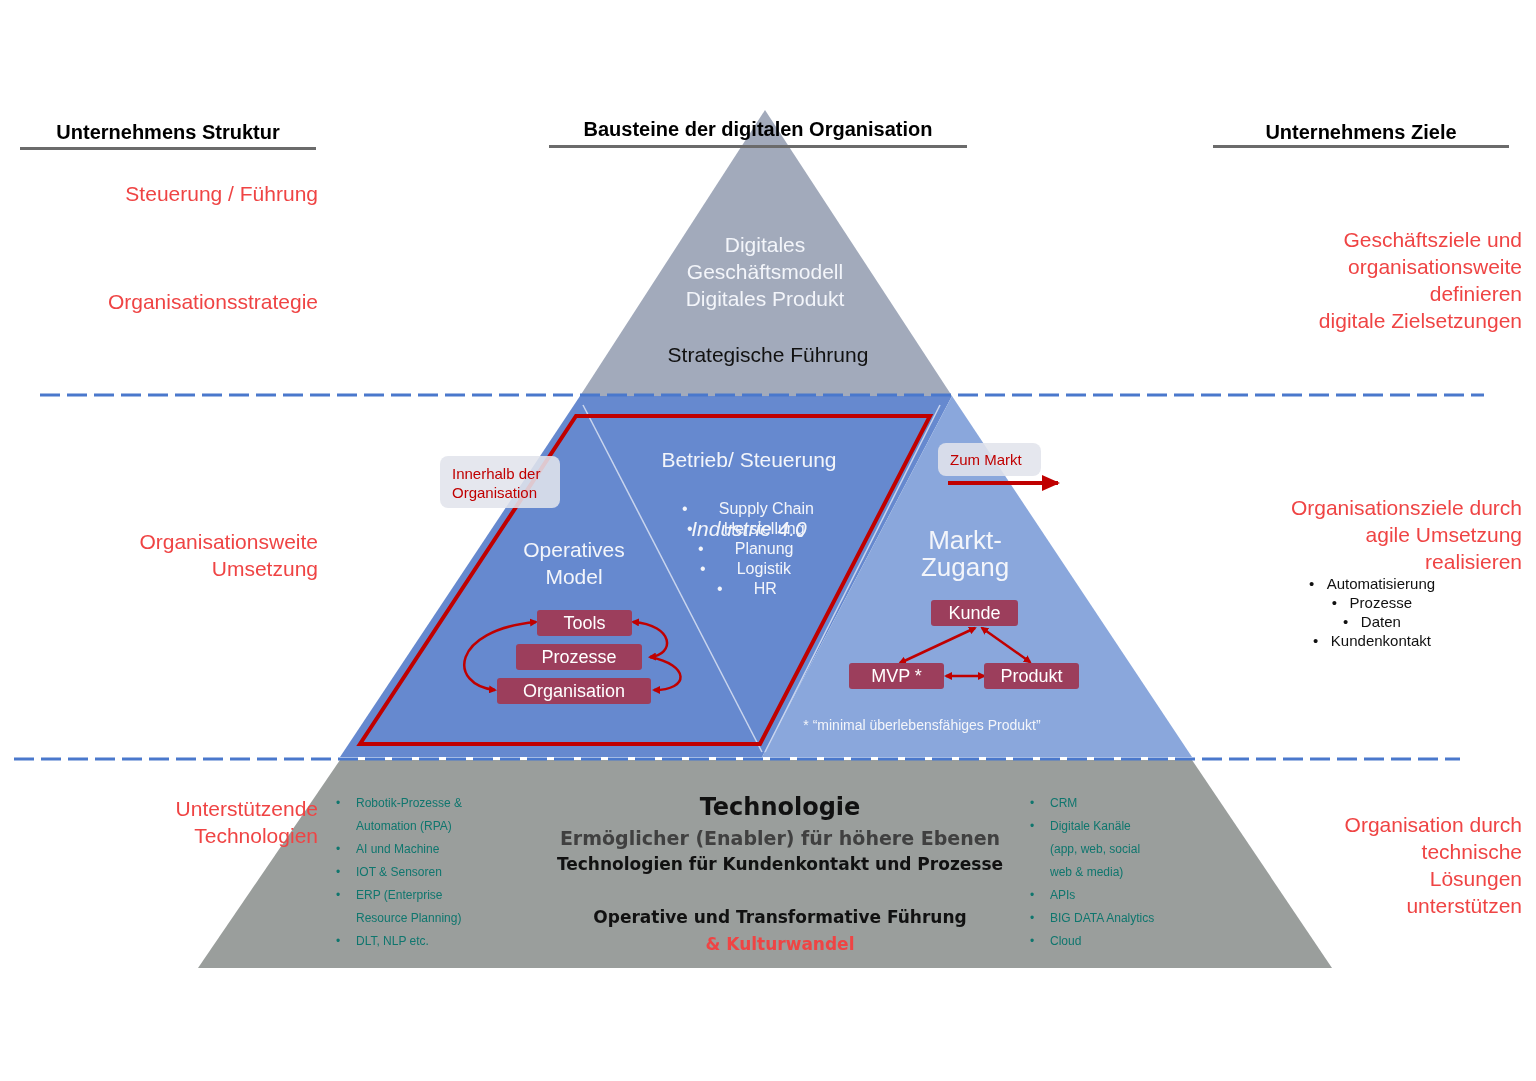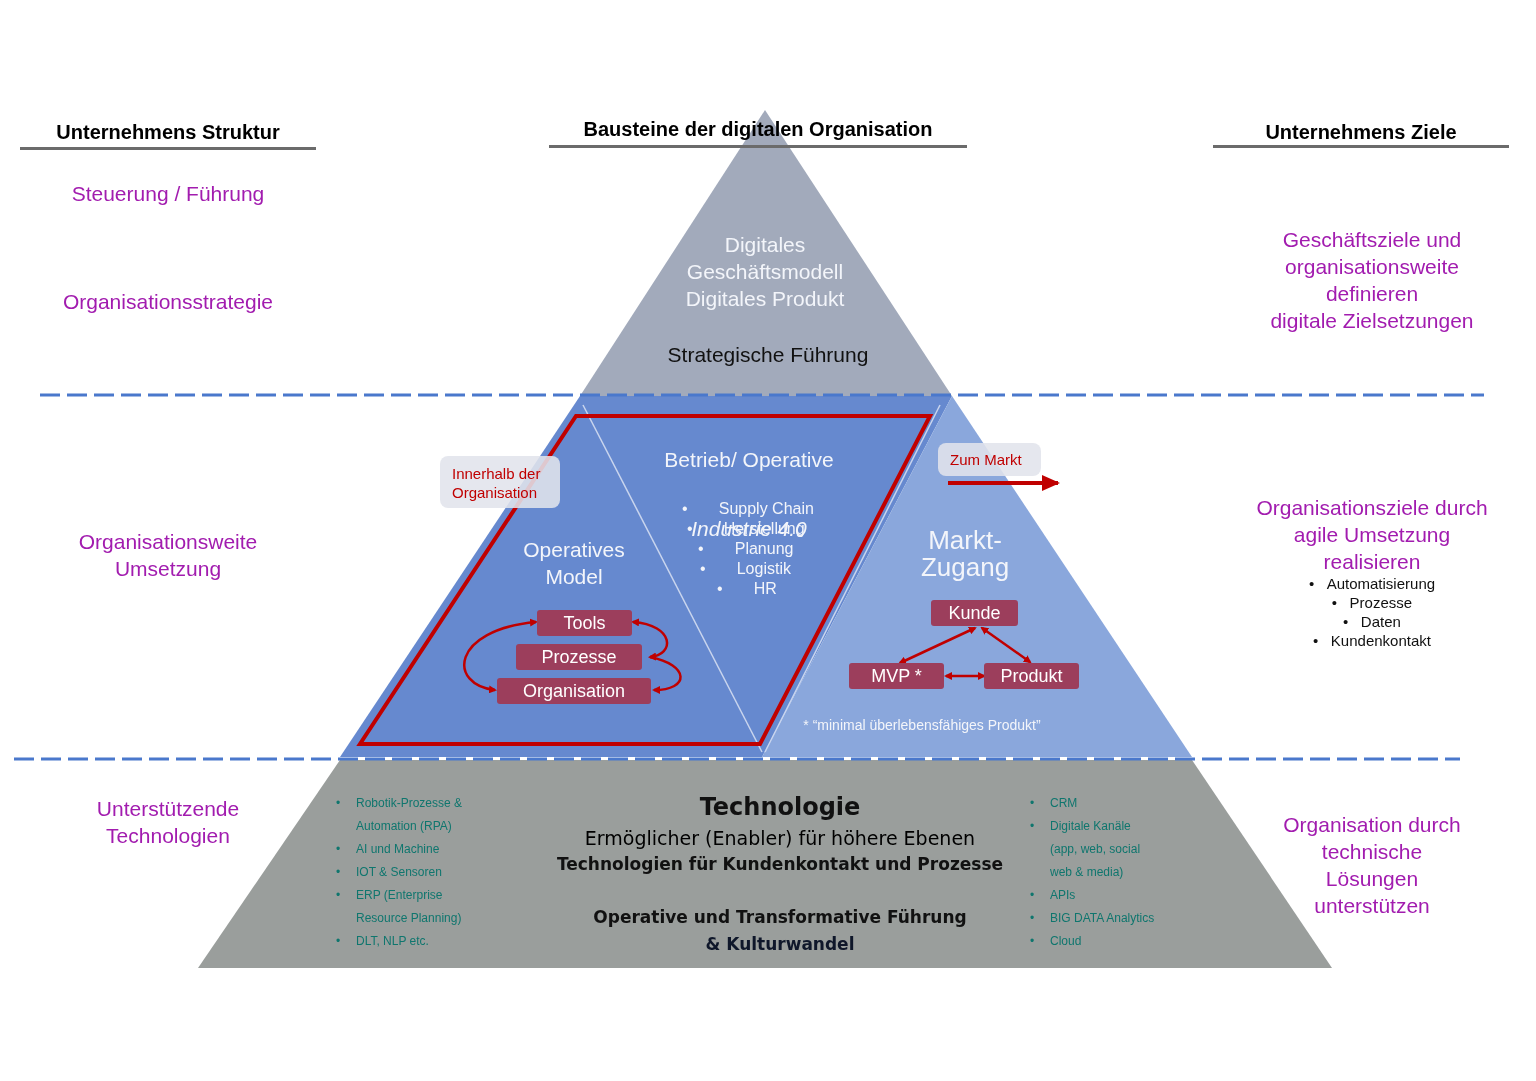--- a/index.html
+++ b/index.html
@@ -3,21 +3,21 @@
 <meta charset="utf-8">
 <style>
   html, body { margin: 0; padding: 0; background: #ffffff; }
   body { width: 1536px; height: 1081px; position: relative; overflow: hidden;
          font-family: "Liberation Sans", sans-serif; color: #111; }
   svg.stage { position: absolute; left: 0; top: 0; }
   .abs { position: absolute; }
   .ctr { text-align: center; }
   .hdr { font-weight: bold; font-size: 20px; color: #000; }
   .hdr-line { position: absolute; height: 3px; background: #6b6b6b; }
-  .side { font-size: 21px; line-height: 27px; color: #a21caf; }
+  .side { font-size: 21px; line-height: 27px; color: #ef4444; text-align: right; }
   .white { color: #f3f5fa; }
   .pill { position: absolute; background: #9c3e5c; color: #fff; font-size: 18px;
           text-align: center; border-radius: 3px; line-height: 26px; }
   .callout { position: absolute; background: rgba(225,228,236,0.88); border-radius: 8px;
              color: #c00000; font-size: 15px; line-height: 19px; }
   ul.blist { list-style: none; margin: 0; padding: 0; }
   ul.blist li { position: relative; }
   .tech-bullets li { padding-left: 22px; font-size: 12px; line-height: 23px; color: #0f766e; }
   .tech-bullets li.b::before { content: "•"; position: absolute; left: 2px; top: 0; }
   .ser { font-family: "DejaVu Sans", sans-serif; }
@@ -120,21 +120,21 @@
 <div class="callout" style="left:938px; top:443px; width:103px; height:33px; padding:7px 0 0 12px; box-sizing:border-box;">Zum Markt</div>
 
 <div class="abs ctr white" style="left:494px; top:536px; width:160px; font-size:21px; line-height:27px;">
   <div>Operatives</div>
   <div>Model</div>
 </div>
 <div class="pill" style="left:537px; top:610px; width:95px;">Tools</div>
 <div class="pill" style="left:516px; top:644px; width:126px;">Prozesse</div>
 <div class="pill" style="left:497px; top:678px; width:154px;">Organisation</div>
 
-<div class="abs ctr white" style="left:634px; top:446px; width:230px; font-size:21px; line-height:27px;">Betrieb/ Operative</div>
+<div class="abs ctr white" style="left:634px; top:446px; width:230px; font-size:21px; line-height:27px;">Betrieb/ Steuerung</div>
 <div class="abs ctr white" style="left:634px; top:473px; width:230px; font-size:21px; font-style:italic; line-height:26px;margin-top:43px;">Industrie 4.0</div>
 <div class="abs white" style="left:660px; top:499px; width:200px; font-size:16px; line-height:20px;">
   <div style="padding-left:22px;">•&nbsp;&nbsp;&nbsp;&nbsp;&nbsp;&nbsp;&nbsp;<span>Supply Chain</span></div>
   <div style="padding-left:27px;">•&nbsp;&nbsp;&nbsp;&nbsp;&nbsp;&nbsp;&nbsp;<span>Herstellung</span></div>
   <div style="padding-left:38px;">•&nbsp;&nbsp;&nbsp;&nbsp;&nbsp;&nbsp;&nbsp;<span>Planung</span></div>
   <div style="padding-left:40px;">•&nbsp;&nbsp;&nbsp;&nbsp;&nbsp;&nbsp;&nbsp;<span>Logistik</span></div>
   <div style="padding-left:57px;">•&nbsp;&nbsp;&nbsp;&nbsp;&nbsp;&nbsp;&nbsp;<span>HR</span></div>
 </div>
 
 <div class="abs ctr white" style="left:895px; top:527px; width:140px; font-size:26px; line-height:27px;">
@@ -150,24 +150,24 @@
   <li class="b">Robotik-Prozesse &amp;</li>
   <li>Automation (RPA)</li>
   <li class="b">AI und Machine</li>
   <li class="b">IOT &amp; Sensoren</li>
   <li class="b">ERP (Enterprise</li>
   <li>Resource Planning)</li>
   <li class="b">DLT, NLP etc.</li>
 </ul>
 
 <div class="abs ctr ser" style="left:545px; top:793px; width:470px; font-size:24px; font-weight:bold; color:#111;">Technologie</div>
-<div class="abs ctr ser" style="left:545px; top:827px; width:470px; font-size:19px; color:#000000;">Ermöglicher (Enabler) für höhere Ebenen</div>
+<div class="abs ctr ser" style="left:545px; top:827px; width:470px; font-size:19px; color:#404040;font-weight:bold;">Ermöglicher (Enabler) für höhere Ebenen</div>
 <div class="abs ctr ser" style="left:530px; top:854px; width:500px; font-size:17px; font-weight:bold; color:#111;">Technologien für Kundenkontakt und Prozesse</div>
 <div class="abs ctr ser" style="left:530px; top:907px; width:500px; font-size:17px; font-weight:bold; color:#111;">Operative und Transformative Führung</div>
-<div class="abs ctr ser" style="left:530px; top:934px; width:500px; font-size:17px; font-weight:bold; color:#0f172a;">&amp; Kulturwandel</div>
+<div class="abs ctr ser" style="left:530px; top:934px; width:500px; font-size:17px; font-weight:bold; color:#ef4444;">&amp; Kulturwandel</div>
 
 <ul class="blist tech-bullets abs" style="left:1028px; top:792px; width:220px;">
   <li class="b">CRM</li>
   <li class="b">Digitale Kanäle</li>
   <li>(app, web, social</li>
   <li>web &amp; media)</li>
   <li class="b">APIs</li>
   <li class="b">BIG DATA Analytics</li>
   <li class="b">Cloud</li>
 </ul>

